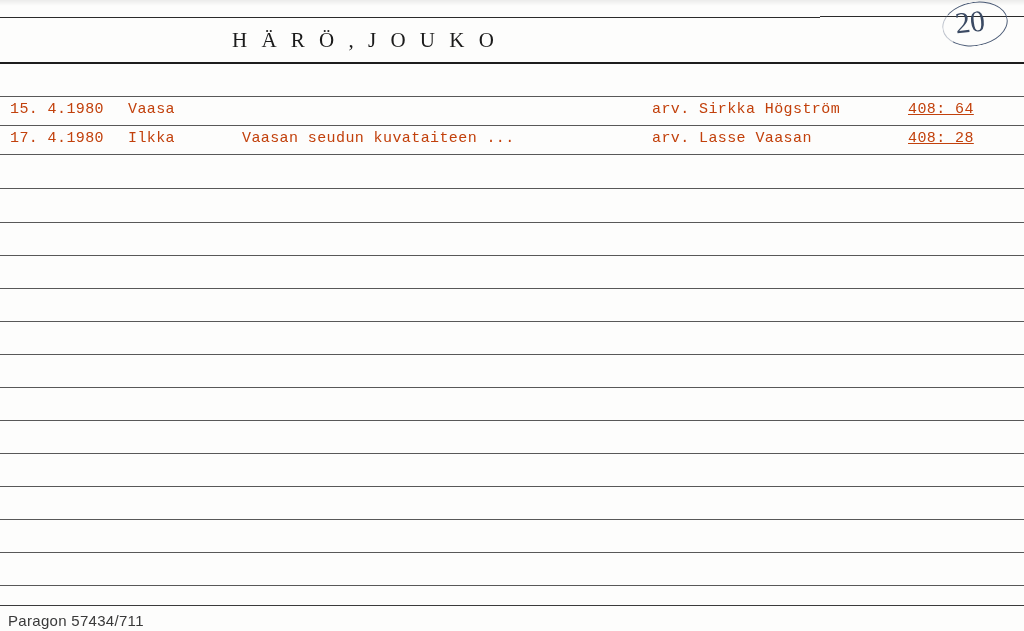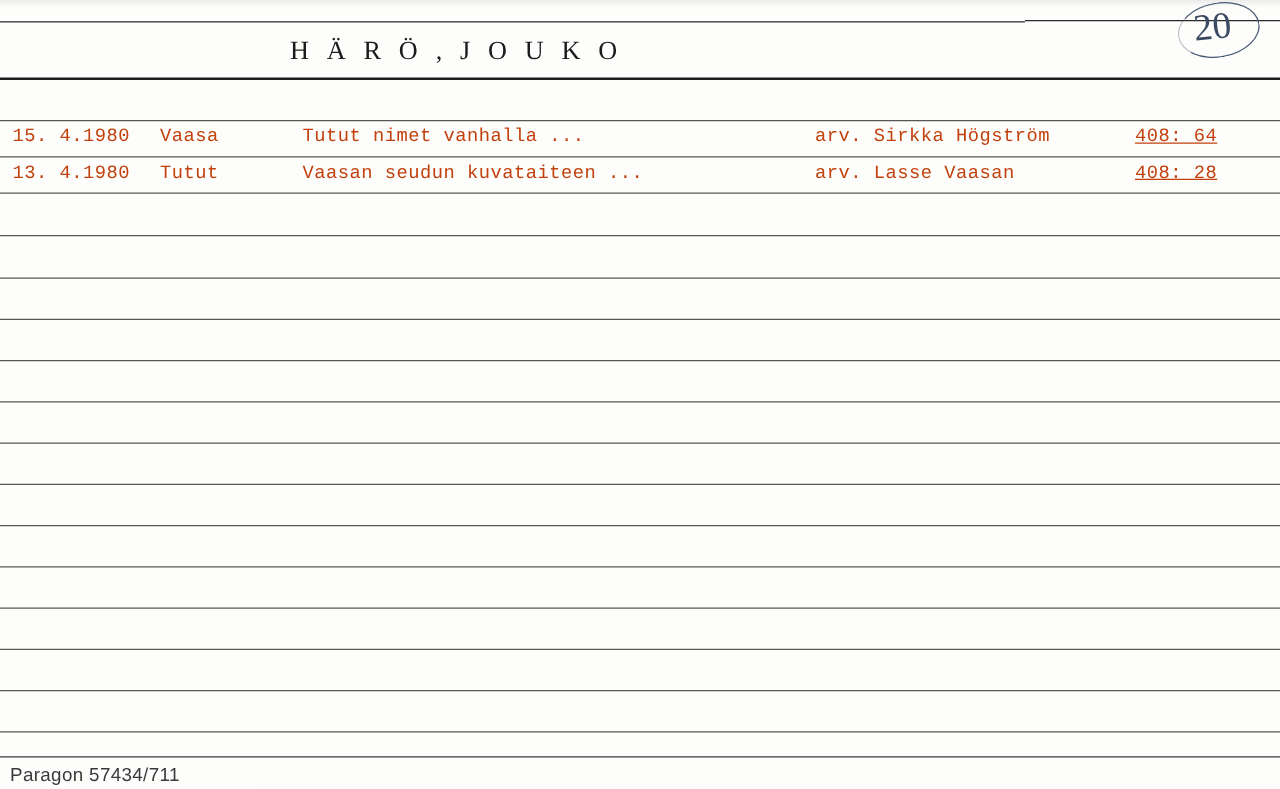--- a/index.html
+++ b/index.html
@@ -214,28 +214,27 @@
     <div class="header-rule"></div>
     <div class="hand-number">
       <span class="loop"></span>
       <span class="glyph">20</span>
     </div>
   </div>
 
   <div class="row" style="top:101px;">
     <span class="col-date">15. 4.1980</span>
     <span class="col-source">Vaasa</span>
-    <span class="col-title">Tutut nimet  vanhalla ...</span>
     <span class="col-author">arv. Sirkka Högström</span>
     <span class="col-ref">408: 64</span>
   </div>
 
   <div class="row" style="top:130px;">
-    <span class="col-date">13. 4.1980</span>
-    <span class="col-source">Tutut</span>
+    <span class="col-date">17. 4.1980</span>
+    <span class="col-source">Ilkka</span>
     <span class="col-title">Vaasan seudun kuvataiteen ...</span>
     <span class="col-author">arv. Lasse Vaasan</span>
     <span class="col-ref">408: 28</span>
   </div>
 
   <div class="footer-rule"></div>
   <div class="footer-text">Paragon 57434/711</div>
 
 </div>
 

